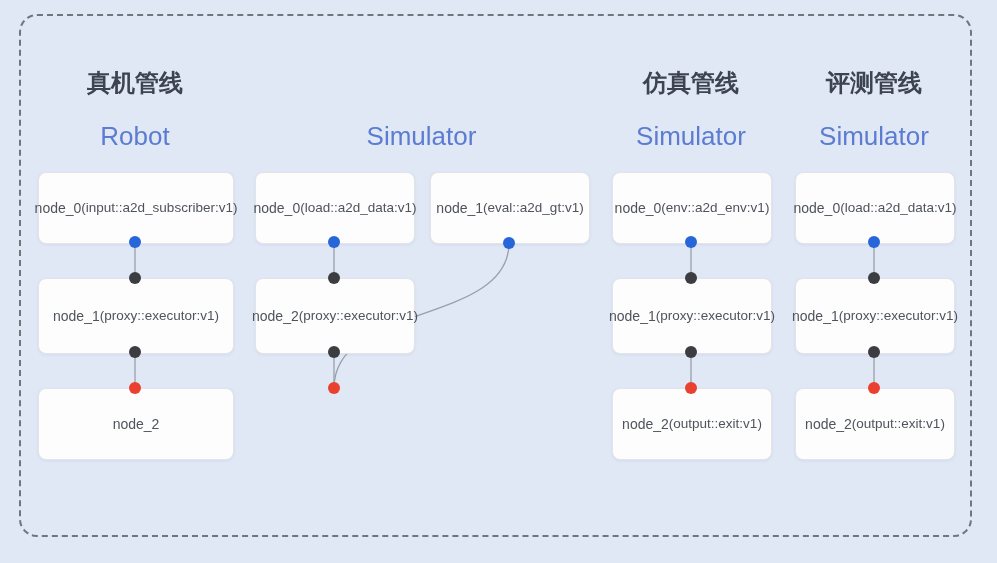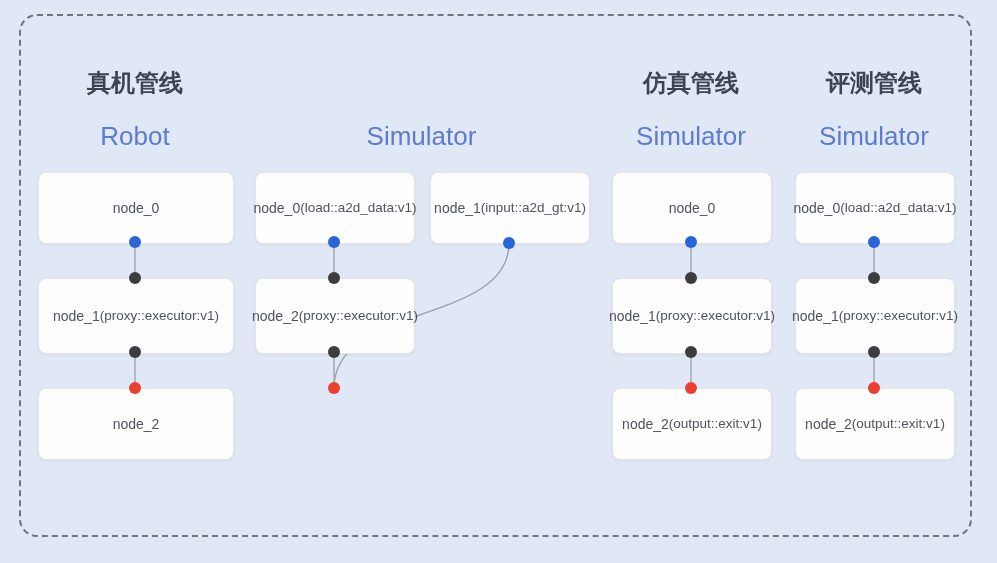--- a/index.html
+++ b/index.html
@@ -48,44 +48,46 @@
   <div class="hdr zh" style="left:38px;width:194px">真机管线</div>
   <div class="hdr en" style="left:38px;width:194px">Robot</div>
   <div class="hdr en" style="left:255px;width:333px">Simulator</div>
   <div class="hdr zh" style="left:612px;width:158px">仿真管线</div>
   <div class="hdr en" style="left:612px;width:158px">Simulator</div>
   <div class="hdr zh" style="left:795px;width:158px">评测管线</div>
   <div class="hdr en" style="left:795px;width:158px">Simulator</div>
 
   <div class="card" style="left:38px;top:172px;width:194px;height:70px">
     <div class="nname">node_0</div>
+    <div class="ntype">(input::a2d_subscriber:v1)</div>
   </div>
   <div class="card" style="left:38px;top:278px;width:194px;height:74px">
     <div class="nname">node_1</div>
     <div class="ntype">(proxy::executor:v1)</div>
   </div>
   <div class="card" style="left:38px;top:388px;width:194px;height:70px">
     <div class="nname">node_2</div>
   </div>
 
   <div class="card" style="left:255px;top:172px;width:158px;height:70px">
     <div class="nname">node_0</div>
     <div class="ntype">(load::a2d_data:v1)</div>
   </div>
   <div class="card" style="left:430px;top:172px;width:158px;height:70px">
     <div class="nname">node_1</div>
-    <div class="ntype">(input::a2d_gt:v1)</div>
+    <div class="ntype">(eval::a2d_gt:v1)</div>
   </div>
   <div class="card" style="left:255px;top:278px;width:158px;height:74px">
     <div class="nname">node_2</div>
     <div class="ntype">(proxy::executor:v1)</div>
   </div>
 
   <div class="card" style="left:612px;top:172px;width:158px;height:70px">
     <div class="nname">node_0</div>
+    <div class="ntype">(env::a2d_env:v1)</div>
   </div>
   <div class="card" style="left:612px;top:278px;width:158px;height:74px">
     <div class="nname">node_1</div>
     <div class="ntype">(proxy::executor:v1)</div>
   </div>
   <div class="card" style="left:612px;top:388px;width:158px;height:70px">
     <div class="nname">node_2</div>
     <div class="ntype">(output::exit:v1)</div>
   </div>
 

